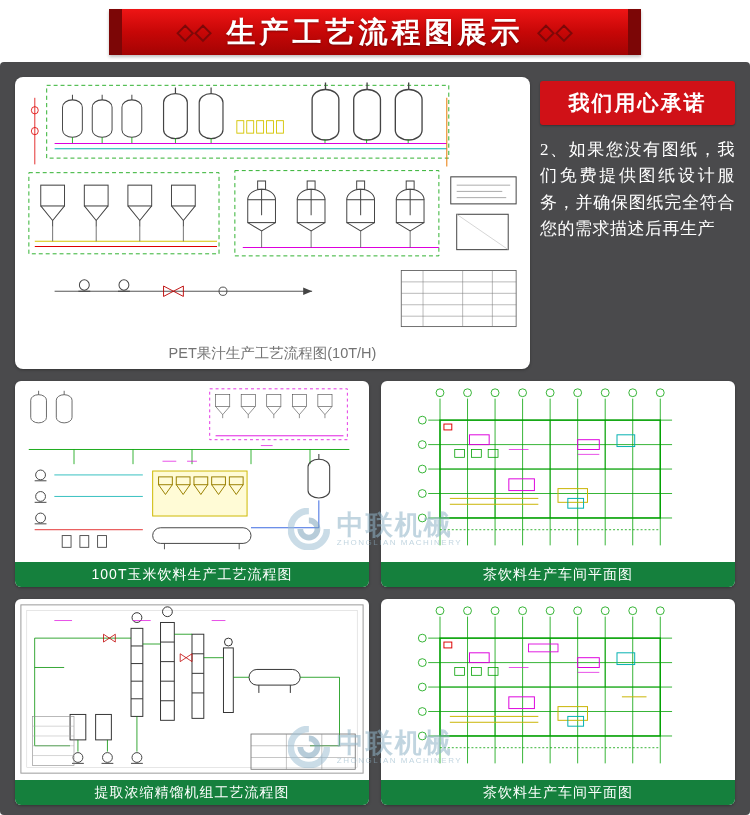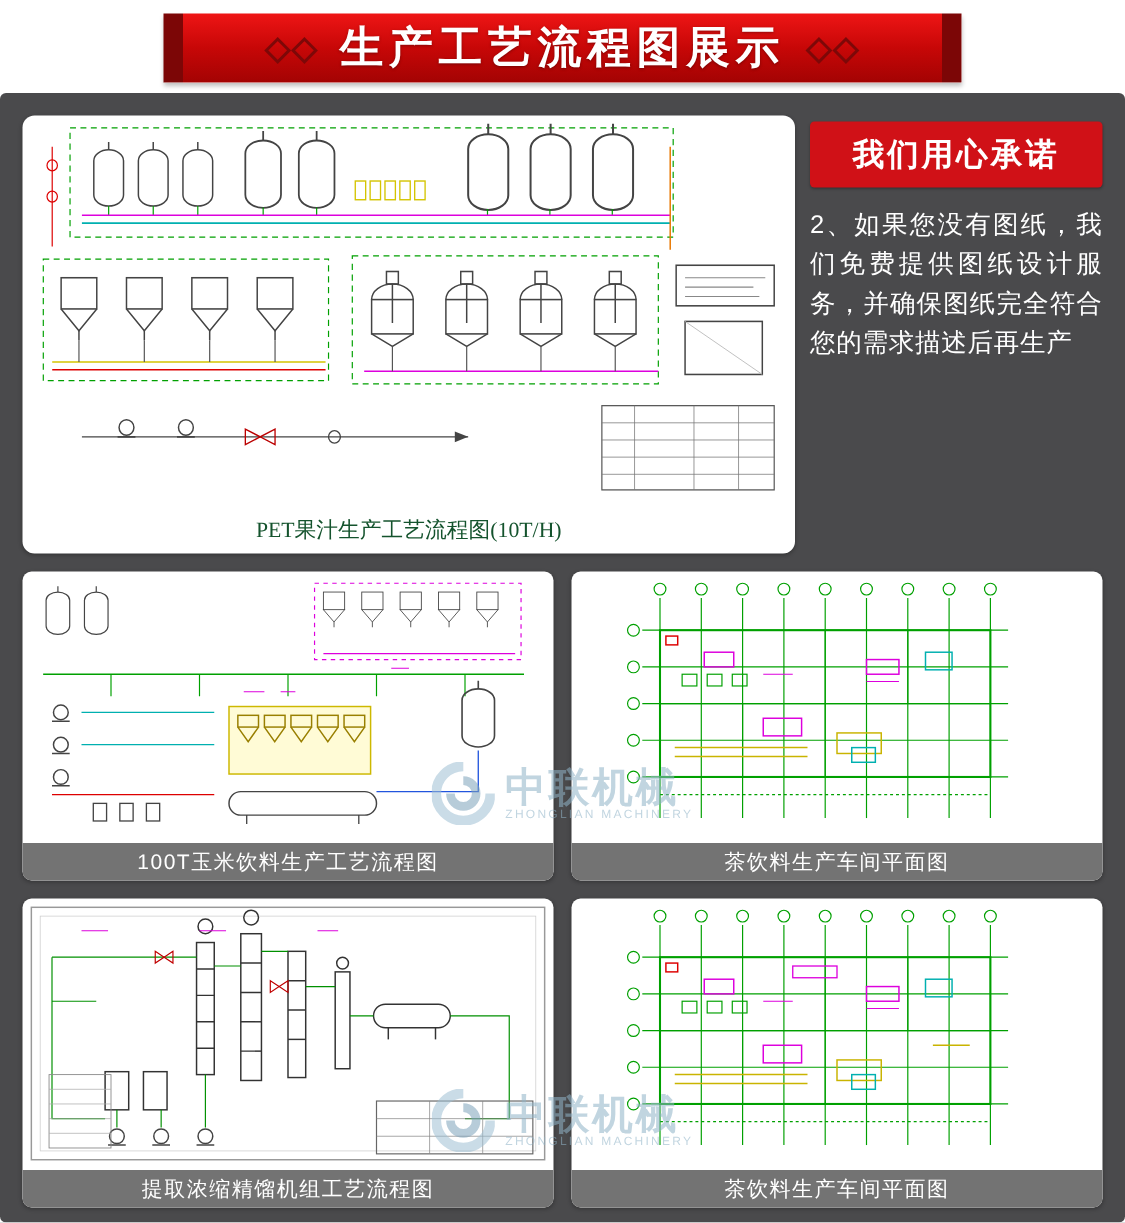--- a/index.html
+++ b/index.html
@@ -15,32 +15,32 @@
   .banner .title{color:#ffffff;font-size:29px;font-weight:bold;letter-spacing:4px;margin:0 14px;line-height:1;
                  text-shadow:0 1px 2px rgba(0,0,0,0.35);text-align:right;}
 
   
   .gray{background:#4a4a4c;height:753px;box-sizing:border-box;padding:15px 15px 10px 15px;border-radius:4px;}
 
   .top-row{height:292px;display:flex;gap:10px;}
   .main-panel{flex:0 0 515px;background:#ffffff;border-radius:8px;overflow:hidden;display:flex;flex-direction:column;box-shadow:0 1px 3px rgba(0,0,0,0.3);}
   .main-panel .diag{flex:1;min-height:0;}
   .main-caption{height:32px;display:flex;align-items:center;justify-content:center;
-                font-family:Liberation Serif, serif;font-size:14.5px;color:#14532d;}
-
-  .promise{flex:1;min-width:0;padding-top:4px;}
+                font-family:Liberation Sans, sans-serif;font-size:14.5px;color:#737373;}
+
+  .promise{flex:1;min-width:0;padding-top:4px;font-family:Liberation Serif, serif;}
   .promise-badge{background:#d01117;color:#ffffff;font-size:21px;font-weight:bold;text-align:center;
                  padding:8px 0;border-radius:3px;letter-spacing:2px;box-shadow:0 1px 2px rgba(0,0,0,0.3);}
   .promise p{color:#ffffff;font-size:17px;line-height:1.55;margin:12px 0 4px 0;text-align:justify;letter-spacing:0.5px;}
   .promise p + p{margin-top:2px;}
 
   .grid-row{height:206px;display:flex;gap:12px;margin-top:12px;position:relative;}
   .g-panel{flex:1;min-width:0;background:#ffffff;border-radius:6px;overflow:hidden;display:flex;flex-direction:column;box-shadow:0 1px 3px rgba(0,0,0,0.3);}
   .g-panel .diag{flex:1;min-height:0;}
-  .caption-bar{height:25px;background:#737373;color:#ffffff;font-size:14px;display:flex;align-items:center;justify-content:center;letter-spacing:1px;}
+  .caption-bar{height:25px;background:#15803d;color:#ffffff;font-size:14px;display:flex;align-items:center;justify-content:center;letter-spacing:1px;}
 
   svg.diag-svg{display:block;width:100%;height:100%;}
 
   
   .watermark{position:absolute;left:50%;top:52%;transform:translate(-50%,-50%);display:flex;align-items:center;gap:7px;
              opacity:0.55;pointer-events:none;z-index:5;margin-top:41px;}
   .wm-text{color:#8fb3c7;font-weight:bold;font-size:27px;letter-spacing:2px;line-height:1.05;}
   .wm-sub{font-size:8px;letter-spacing:1.5px;font-weight:normal;color:#8fb3c7;}
 </style>
 </head>

